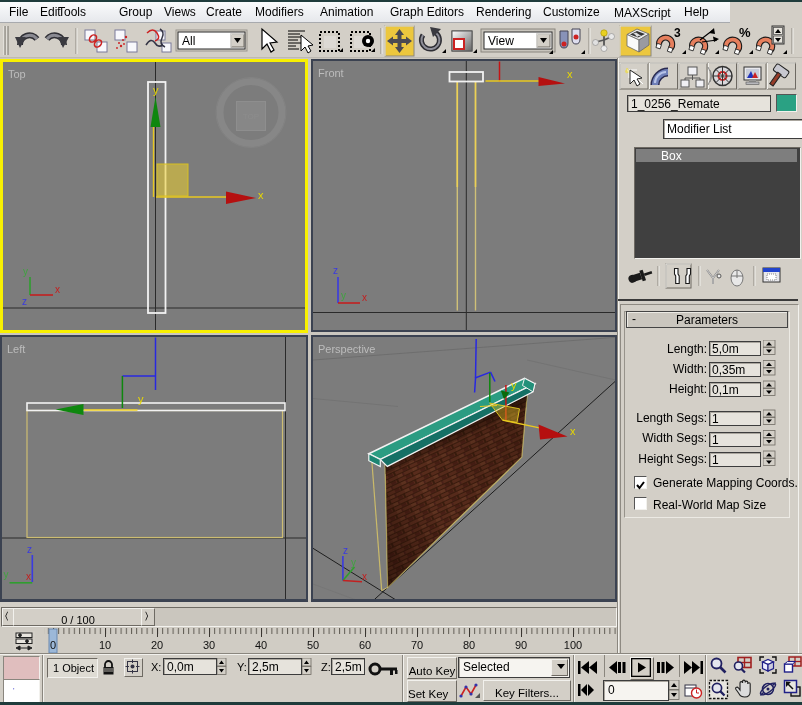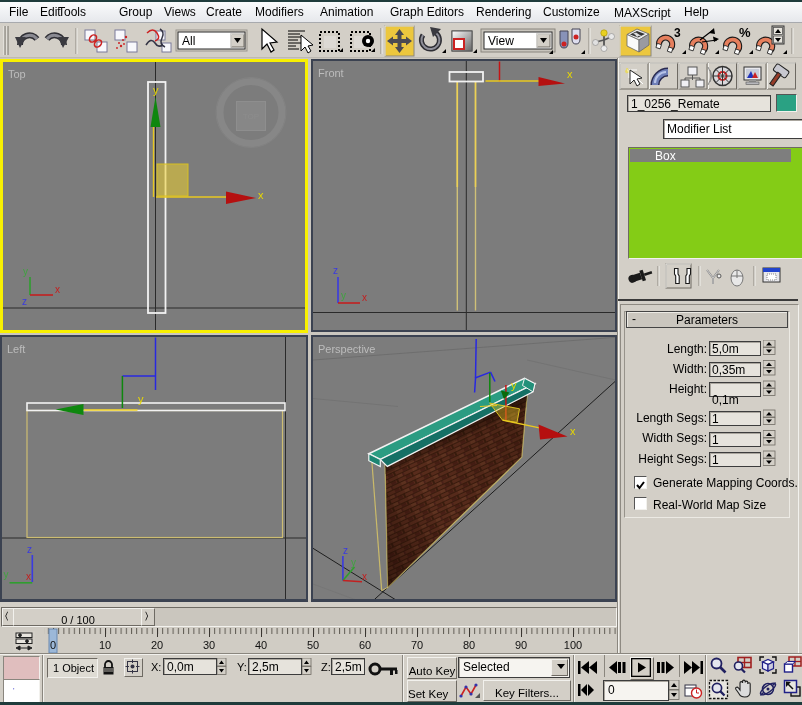--- a/index.html
+++ b/index.html
@@ -9,21 +9,21 @@
 .t12{font-size:12px;color:#000;}
 .raised{background:#d3cfc7;border-top:1px solid #f2f1ed;border-left:1px solid #f2f1ed;border-bottom:1px solid #6e6a63;border-right:1px solid #6e6a63;}
 .sunk{background:#dedbd3;border-top:1px solid #6e6a63;border-left:1px solid #6e6a63;border-bottom:1px solid #f2f1ed;border-right:1px solid #f2f1ed;}
 .field{background:#e6e3dc;border:1px solid #3c3c3c;box-shadow:inset 1px 1px 0 #aaa69e;}
 </style>
 </head>
 <body>
 <div id="app">
 
 <div class="abs" style="left:0;top:0;width:802px;height:2px;background:#1f3c3c;"></div>
-<div class="abs" id="menubar" style="left:0;top:2px;width:802px;height:20px;background:linear-gradient(#fafbfc,#e6e8ec);border-bottom:1px solid #a8aaae;text-align:right;">
+<div class="abs" id="menubar" style="left:0;top:2px;width:730px;height:20px;background:linear-gradient(#fafbfc,#e6e8ec);border-bottom:1px solid #a8aaae;text-align:right;">
 <span class="abs t12" style="left:9px;top:3px;">File</span>
 <span class="abs t12" style="left:40px;top:3px;">Edit</span>
 <span class="abs t12" style="left:58px;top:3px;">Tools</span>
 <span class="abs t12" style="left:119px;top:3px;">Group</span>
 <span class="abs t12" style="left:164px;top:3px;">Views</span>
 <span class="abs t12" style="left:206px;top:3px;">Create</span>
 <span class="abs t12" style="left:255px;top:3px;">Modifiers</span>
 <span class="abs t12" style="left:320px;top:3px;">Animation</span>
 <span class="abs t12" style="left:390px;top:3px;">Graph Editors</span>
 <span class="abs t12" style="left:476px;top:3px;">Rendering</span>
@@ -431,21 +431,21 @@
         <span class="t12" style="position:absolute;left:3px;top:1px;">1_0256_Remate</span>
       </div>
 <div class="abs" style="left:159px;top:36px;width:19px;height:16px;background:#2aa183;border:1px solid #555;border-bottom-color:#f2f1ed;border-right-color:#f2f1ed;"></div>
 
 <div class="abs field" style="left:10px;top:61px;width:162px;height:18px;background:#fff;margin-left:36px;">
 <span class="t12" style="position:absolute;left:3px;top:2px;">Modifier List</span>
 <div class="abs raised" style="right:1px;top:1px;width:15px;height:14px;"></div>
 <div class="abs" style="right:4px;top:6px;width:0;height:0;border:4px solid transparent;border-top:5px solid #000;"></div>
 </div>
 
-<div class="abs sunk" style="left:11px;top:89px;width:165px;height:110px;background:#84cc16;padding-left:8px;">
+<div class="abs sunk" style="left:17px;top:89px;width:165px;height:110px;background:#404040;">
 <div class="abs" style="left:1px;top:1px;width:161px;height:13px;background:#7e7e7e;">
           <span style="position:absolute;left:25px;top:0px;font-size:12px;color:#fff;">Box</span>
         </div>
 </div>
 
 <svg class="abs" style="left:0;top:204px;" width="185" height="30" viewBox="0 0 185 30">
 <g transform="rotate(-18 24 14)" fill="#1a1a1a">
           <circle cx="15" cy="14" r="4"></circle>
           <rect x="15" y="10.5" width="9" height="7"></rect>
           <rect x="24" y="8.5" width="3.5" height="11"></rect>
@@ -485,21 +485,21 @@
 <div class="abs t12" style="left:0;top:284px;width:90px;text-align:right;">Length:</div>
 <div class="abs field" style="left:92px;top:283px;width:50px;height:13px;">
         <span class="t12" style="position:absolute;left:2px;top:0px;">5,0m</span>
       </div>
 <div class="abs t12" style="left:0;top:304px;width:90px;text-align:right;">Width:</div>
 <div class="abs field" style="left:92px;top:303.5px;width:50px;height:13px;">
         <span class="t12" style="position:absolute;left:2px;top:0px;">0,35m</span>
       </div>
 <div class="abs t12" style="left:0;top:324px;width:90px;text-align:right;">Height:</div>
 <div class="abs field" style="left:92px;top:324px;width:50px;height:13px;">
-        <span class="t12" style="position:absolute;left:2px;top:10px;text-align:center;">0,1m</span>
+        <span class="t12" style="position:absolute;left:2px;top:0px;text-align:center;">0,1m</span>
       </div>
 <div class="abs t12" style="left:0;top:353px;width:90px;text-align:right;">Length Segs:</div>
 <div class="abs field" style="left:92px;top:353px;width:50px;height:13px;">
         <span class="t12" style="position:absolute;left:2px;top:0px;">1</span>
       </div>
 <div class="abs t12" style="left:0;top:373px;width:90px;text-align:right;">Width Segs:</div>
 <div class="abs field" style="left:92px;top:373.5px;width:50px;height:13px;">
         <span class="t12" style="position:absolute;left:2px;top:0px;">1</span>
       </div>
 <div class="abs t12" style="left:0;top:394px;width:90px;text-align:right;">Height Segs:</div>

